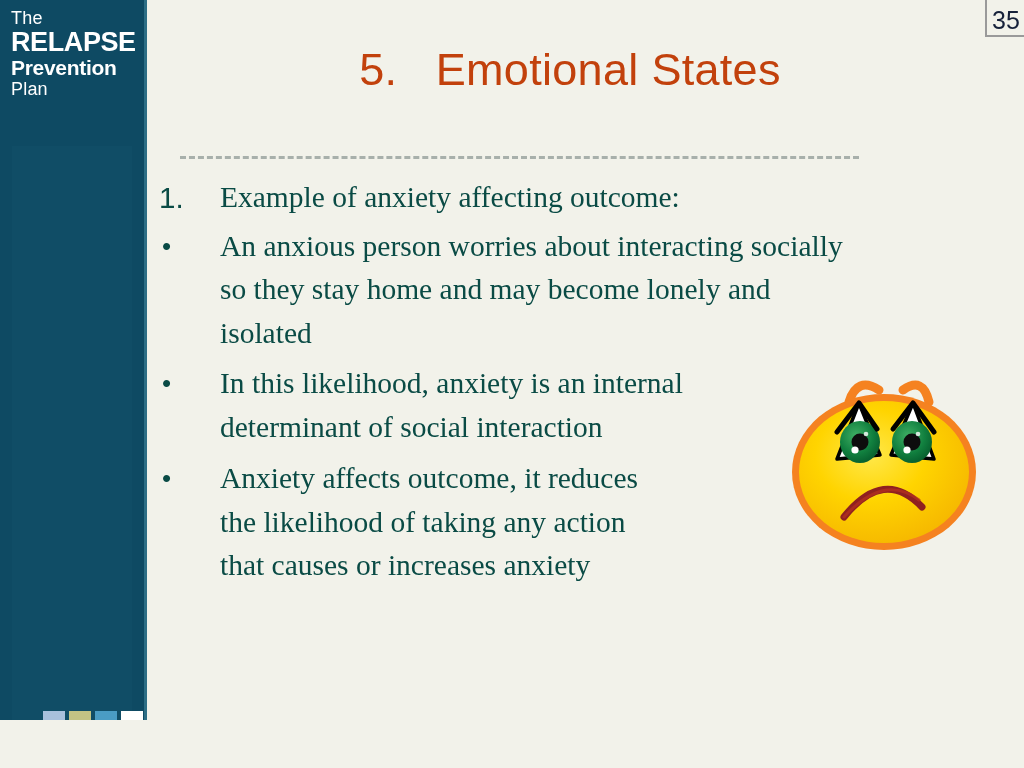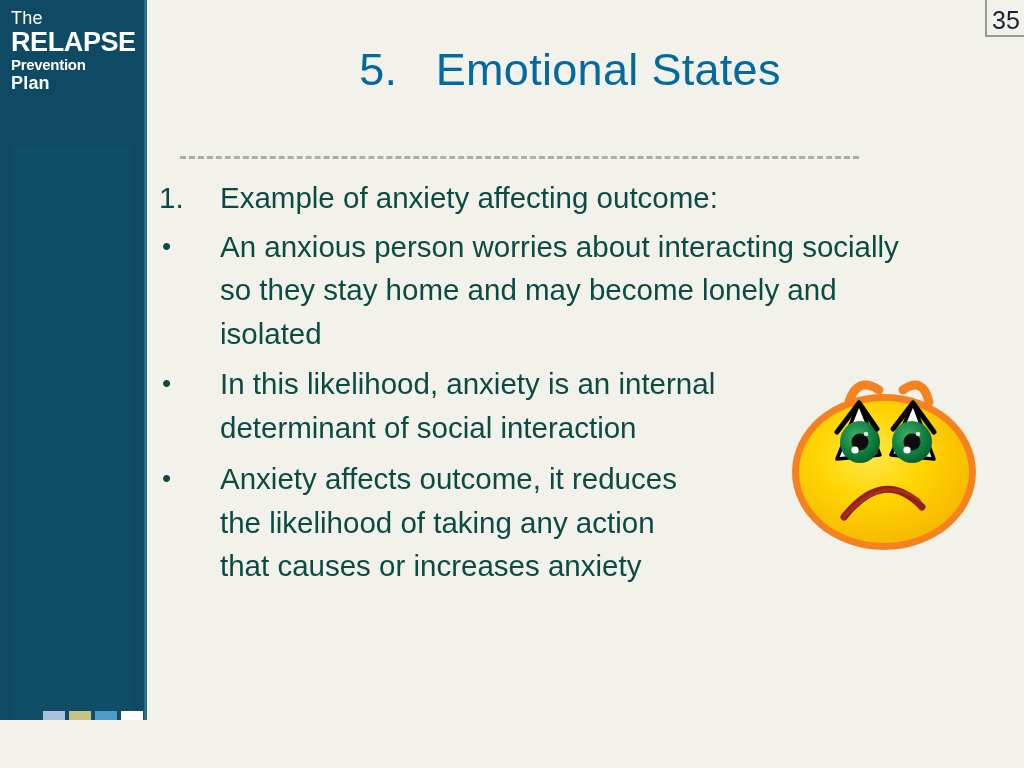--- a/index.html
+++ b/index.html
@@ -61,28 +61,28 @@
     letter-spacing: 0.2px;
     margin-bottom: 2px;
   }
   .brand-relapse {
     font-size: 27px;
     font-weight: bold;
     letter-spacing: -0.4px;
     margin-bottom: 1px;
   }
   .brand-prevention {
-    font-size: 15px;
+    font-size: 21px;
     font-weight: bold;
     letter-spacing: -0.3px;
     margin-bottom: 2px;
   }
   .brand-plan {
     font-size: 18px;
-    font-weight: 700;
+    font-weight: 400;
     letter-spacing: 0.2px;
   }
 
   .swatches {
     position: absolute;
     left: 43px;
     top: 711px;
     display: flex;
     gap: 4px;
   }
@@ -113,21 +113,21 @@
   }
 
   
   .title {
     position: absolute;
     left: 175px;
     top: 44px;
     width: 790px;
     text-align: center;
     font-size: 45px;
-    color: #0369a1;
+    color: #c2410c;
     letter-spacing: 0.3px;
     white-space: pre;
   }
 
   
   .divider {
     position: absolute;
     left: 180px;
     top: 156px;
     width: 679px;
@@ -157,20 +157,21 @@
     padding-left: 3px;
     box-sizing: border-box;
   }
   .li .marker.bullet {
     font-size: 26px;
     padding-left: 6px;
   }
   .li .li-text {
     flex: 1 1 auto;
     white-space: pre-line;
+    font-family: Liberation Serif, serif;
   }
   .li.item-1 { margin-bottom: 5px; }
   .li.item-2 { margin-bottom: 7px; }
   .li.item-3 { margin-bottom: 8px; }
 
   
   .sad-face {
     position: absolute;
     left: 787px;
     top: 372px;

